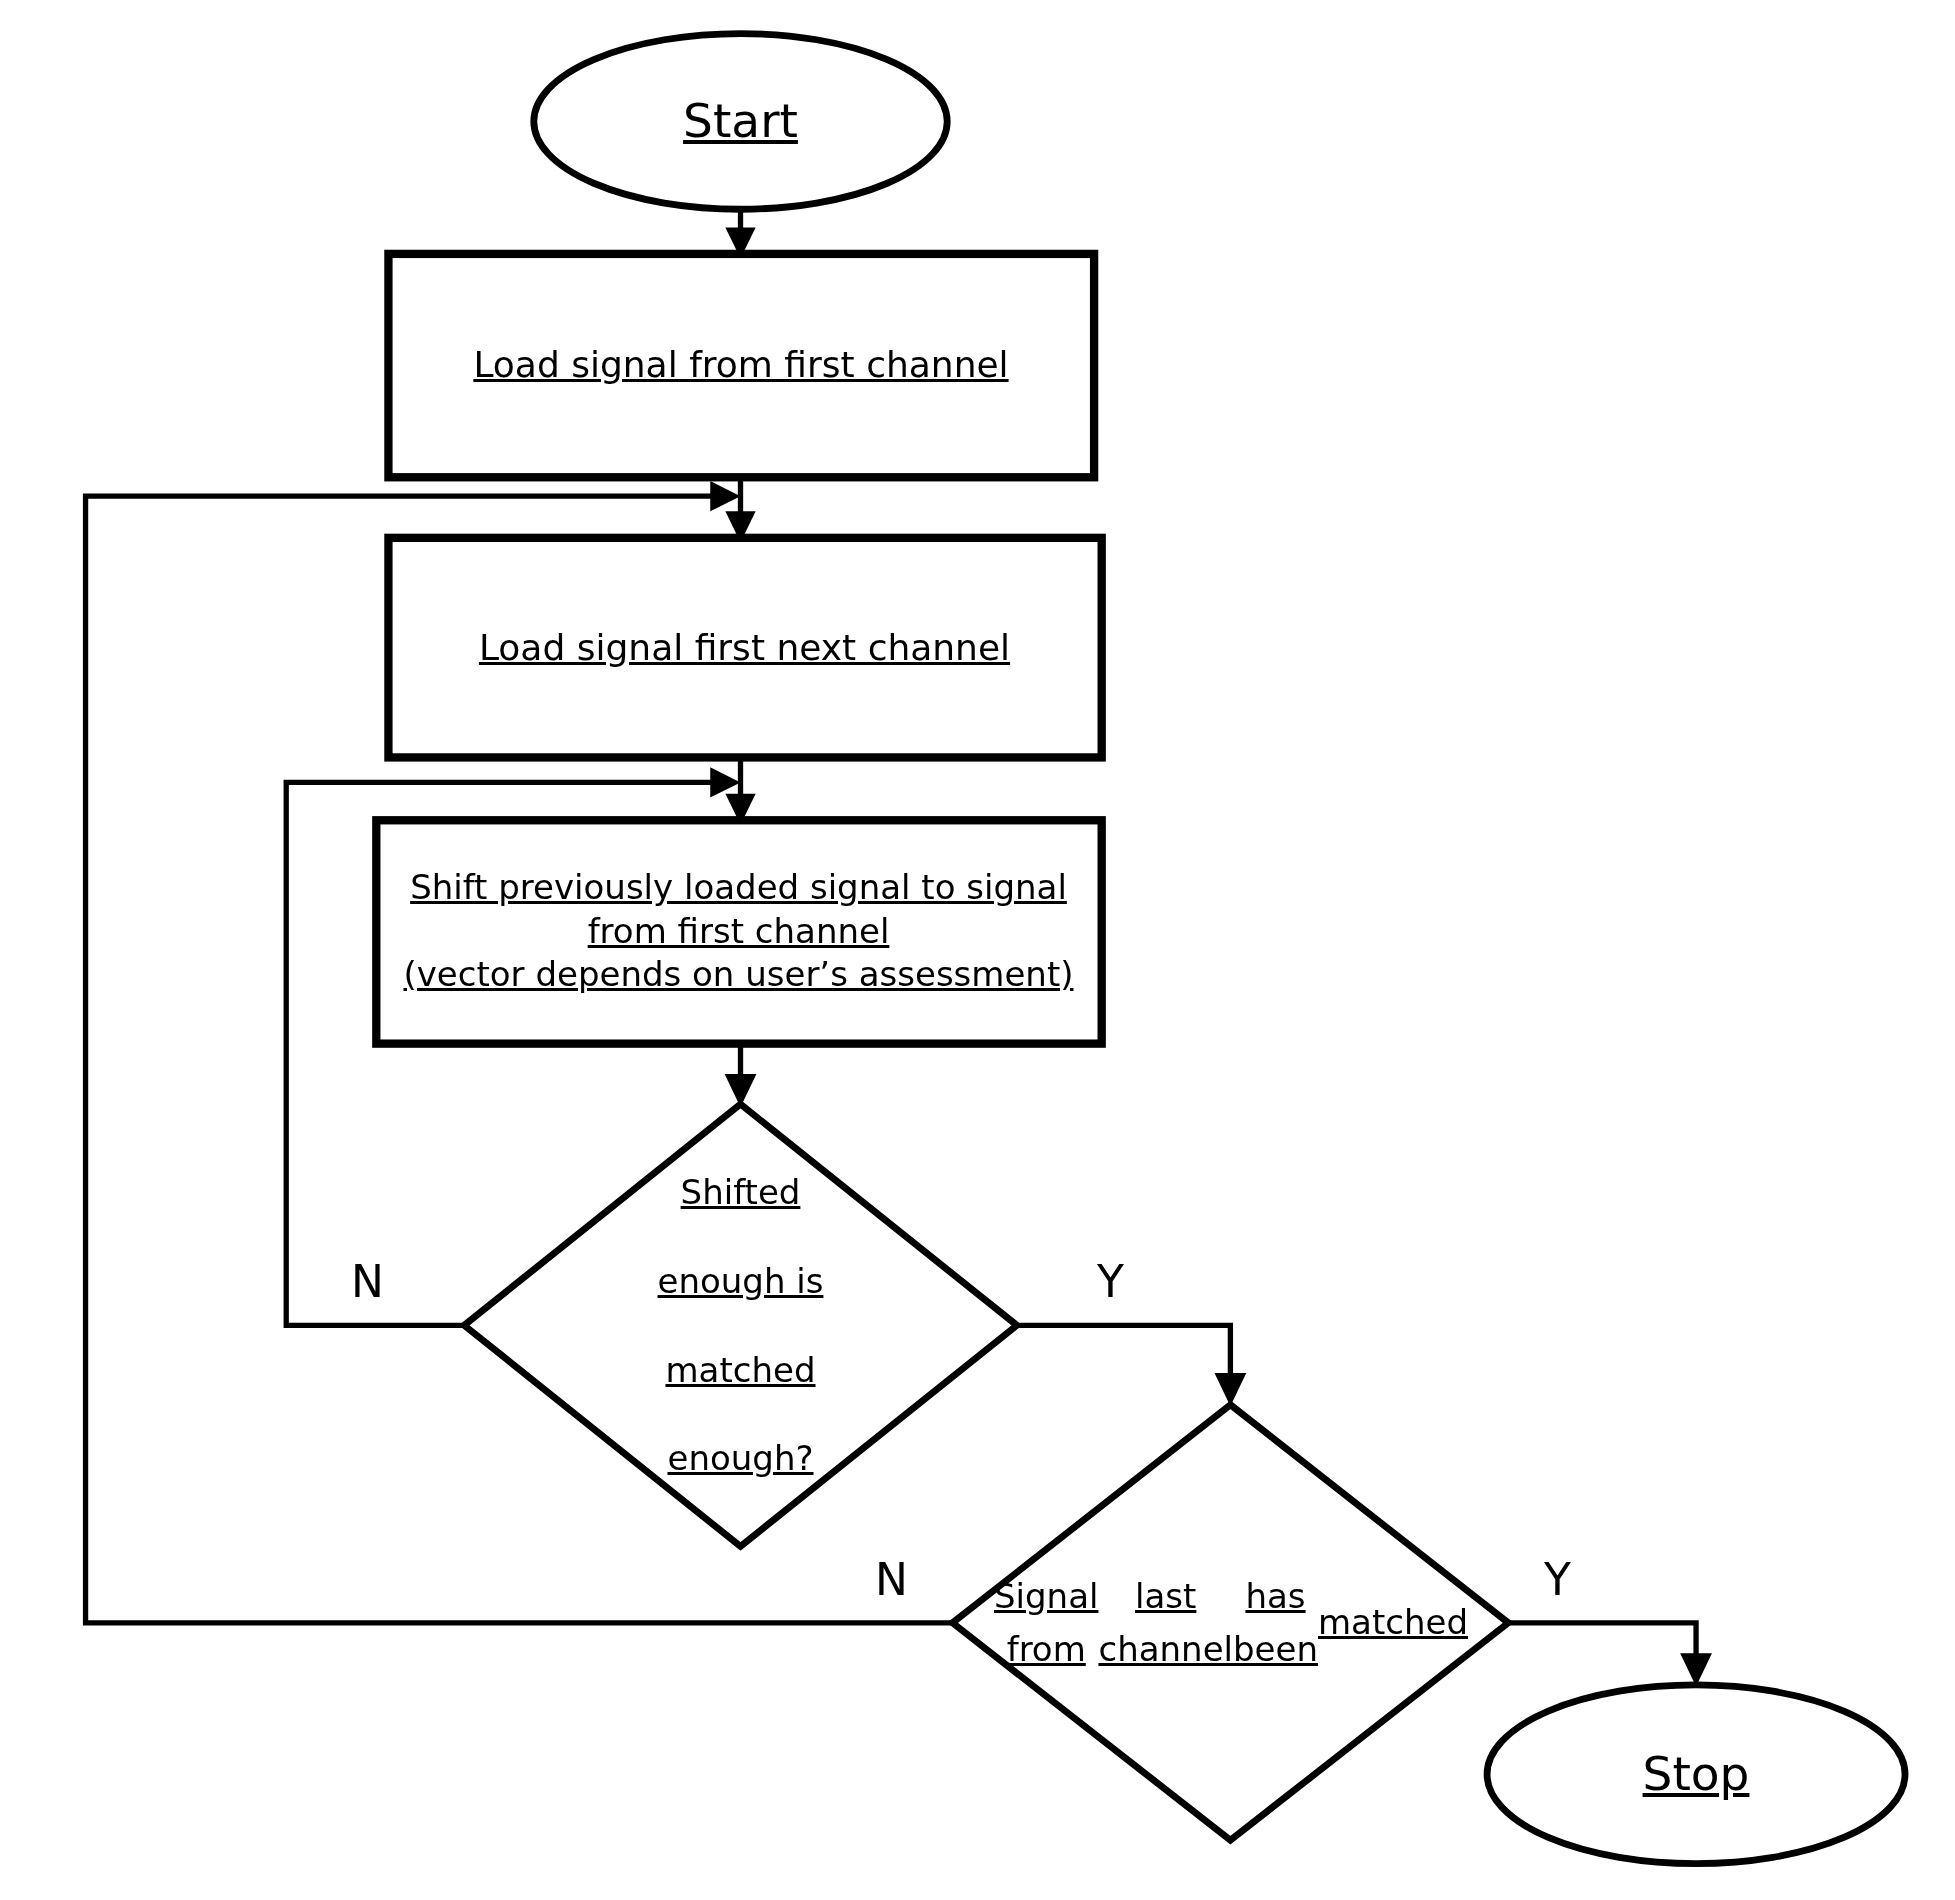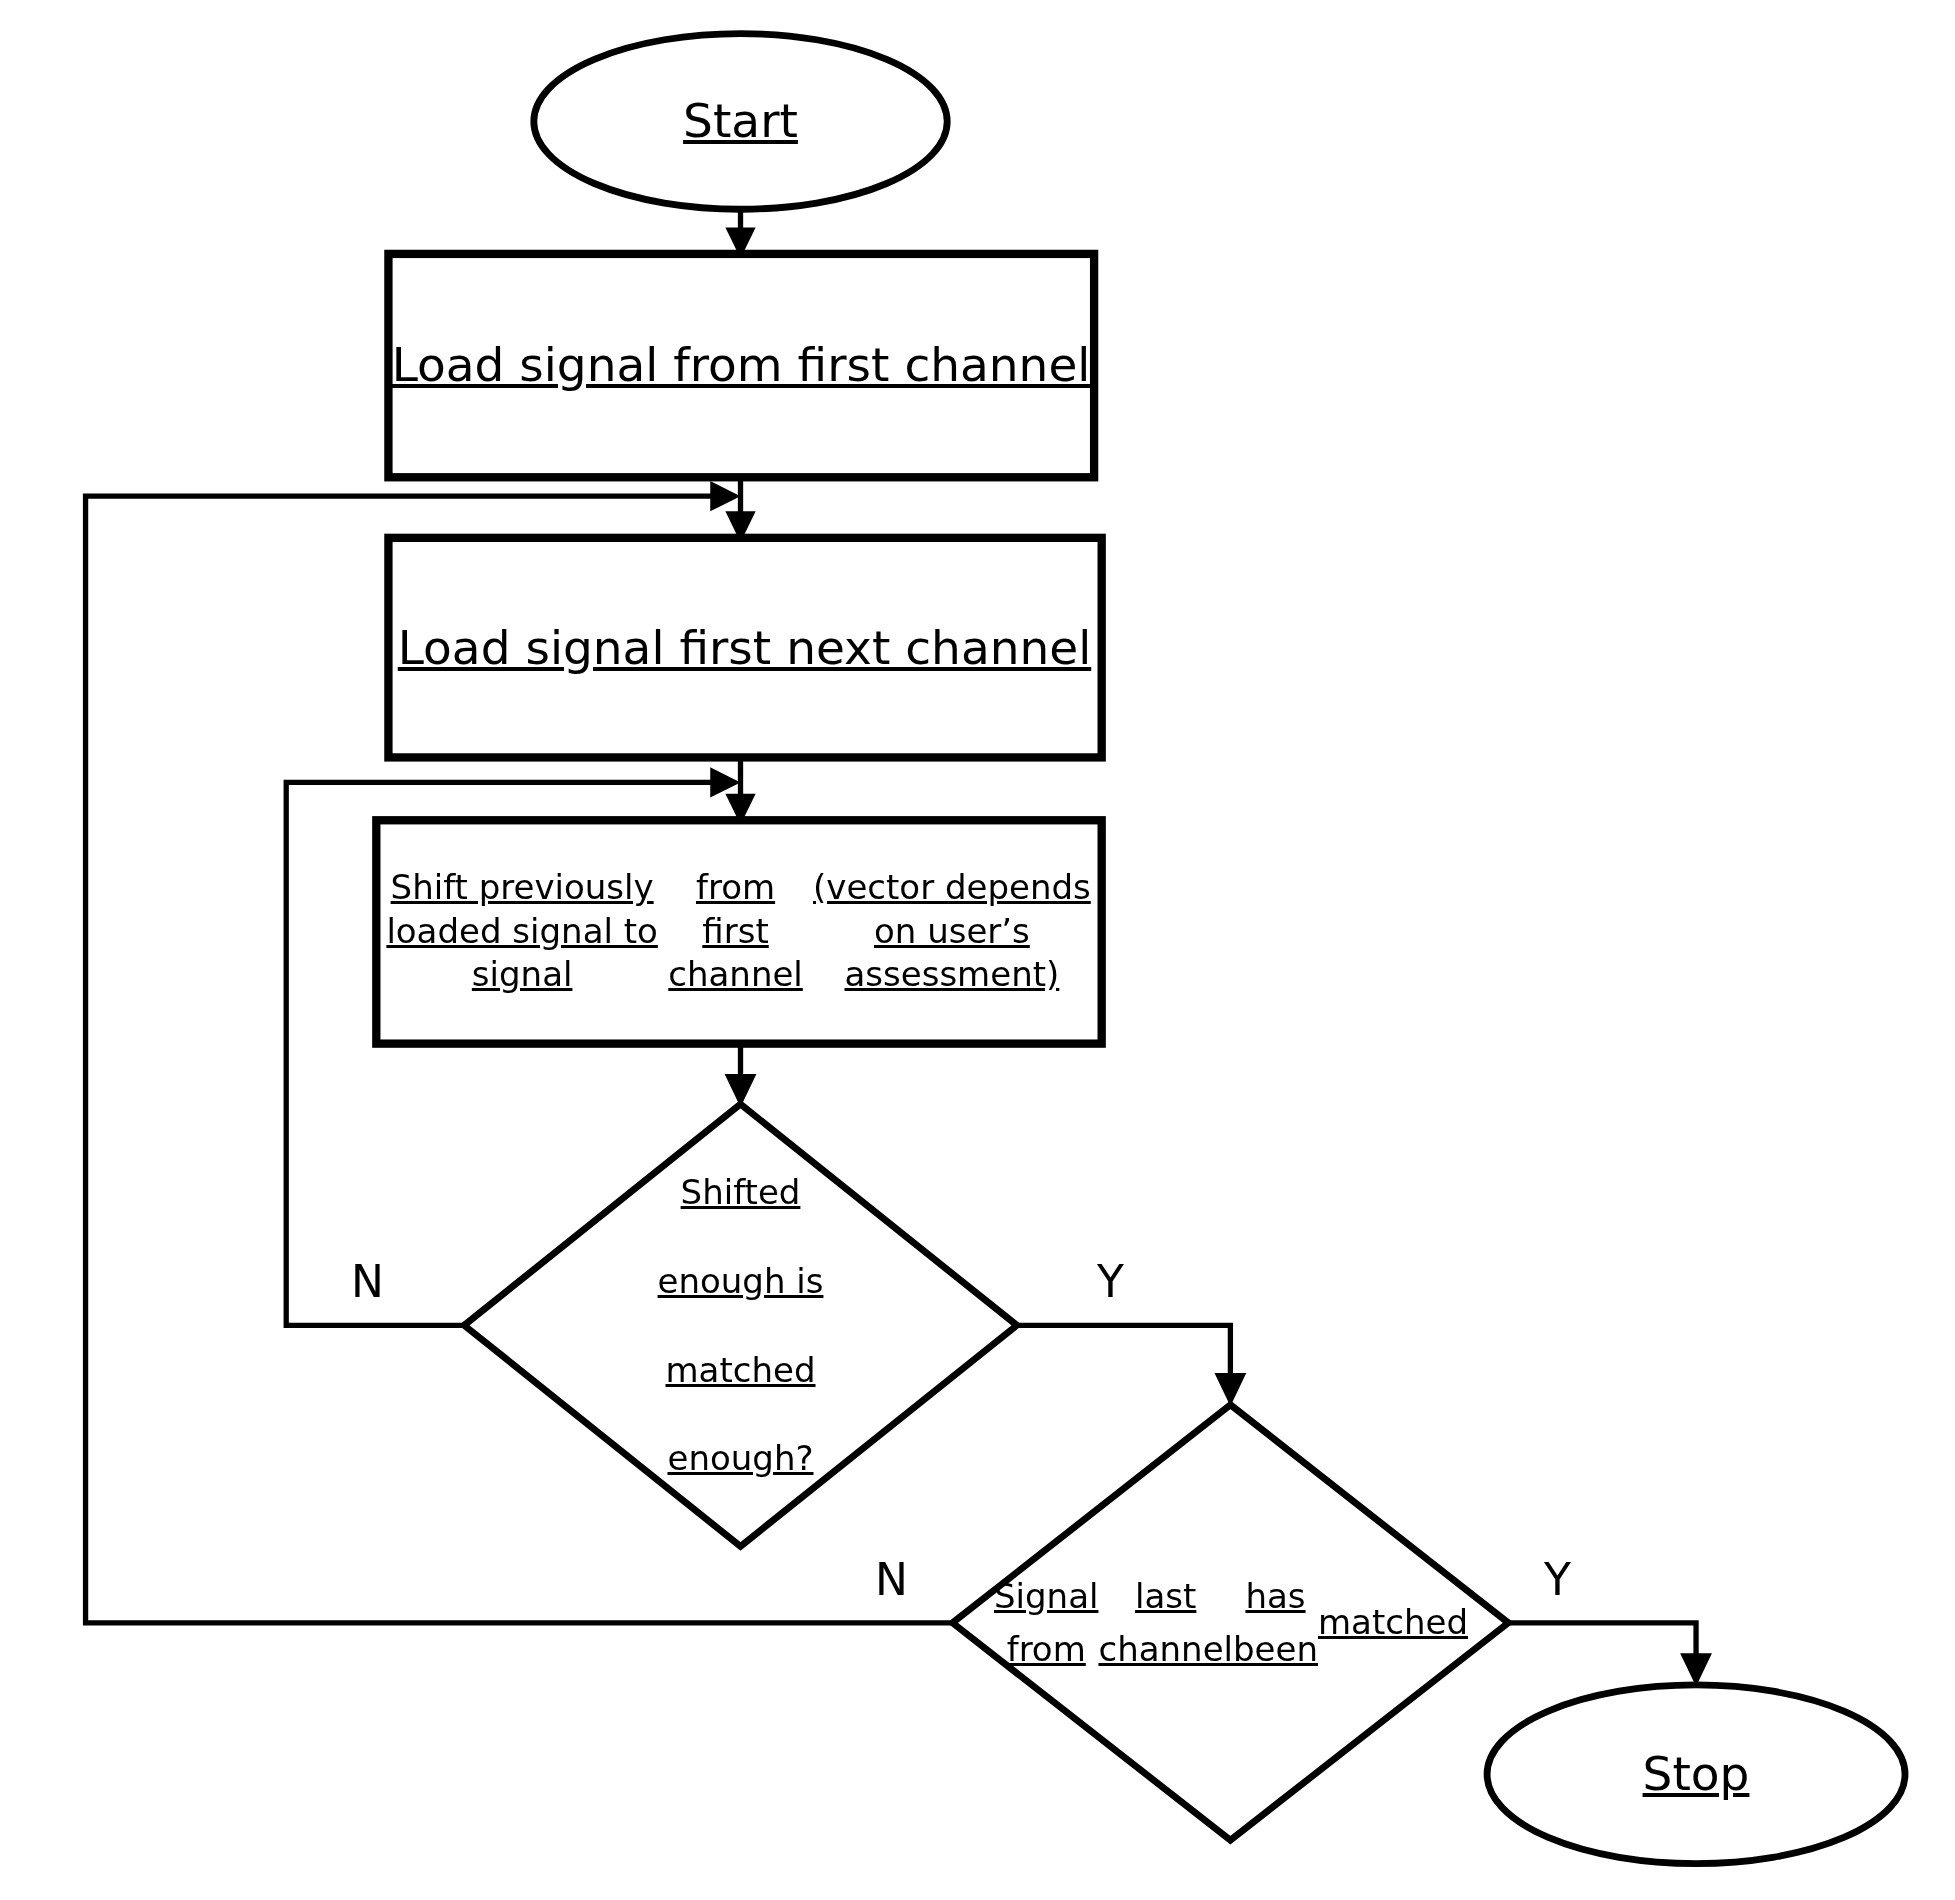--- a/index.html
+++ b/index.html
@@ -57,21 +57,21 @@
     color: #000000;
     line-height: 1.24;
     pointer-events: none;
     white-space: pre-line;
     text-decoration: underline;
   }
   .terminator-label {
     font-size: 47px;
   }
   .process-label-lg {
-    font-size: 47px;
+    font-size: 36px;
   }
   .process-label-sm {
     font-size: 34px;
     line-height: 1.28;
   }
   .decision-label {
     font-size: 34px;
     line-height: 1.55;
   }
   .edge-label {
@@ -145,21 +145,21 @@
     <ellipse class="shape-stroke" cx="2240" cy="2343" rx="276" ry="118"></ellipse>
 
   </svg>
 
   <div class="node-label terminator-label" style="left:534px; top:33px; width:413px; height:176px;">Start</div>
 
   <div class="node-label process-label-lg" style="left:388px; top:254px; width:706px; height:223px;">Load signal from first channel</div>
 
   <div class="node-label process-label-lg" style="left:388px; top:538px; width:713px; height:220px;">Load signal first next channel</div>
 
-  <div class="node-label process-label-sm" style="left:376px; top:820px; width:725px; height:223px; flex-direction:row;">
+  <div class="node-label process-label-sm" style="left:376px; top:820px; width:725px; height:223px; flex-direction:column;">
     <div>Shift previously loaded signal to signal</div>
     <div>from first channel</div>
     <div>(vector depends on user’s assessment)</div>
   </div>
 
   <div class="node-label decision-label" style="left:589px; top:1189px; width:303px; height:273px; flex-direction:column;gap:36px;">
     <div>Shifted</div>
     <div>enough is</div>
     <div>matched</div>
     <div>enough?</div>

